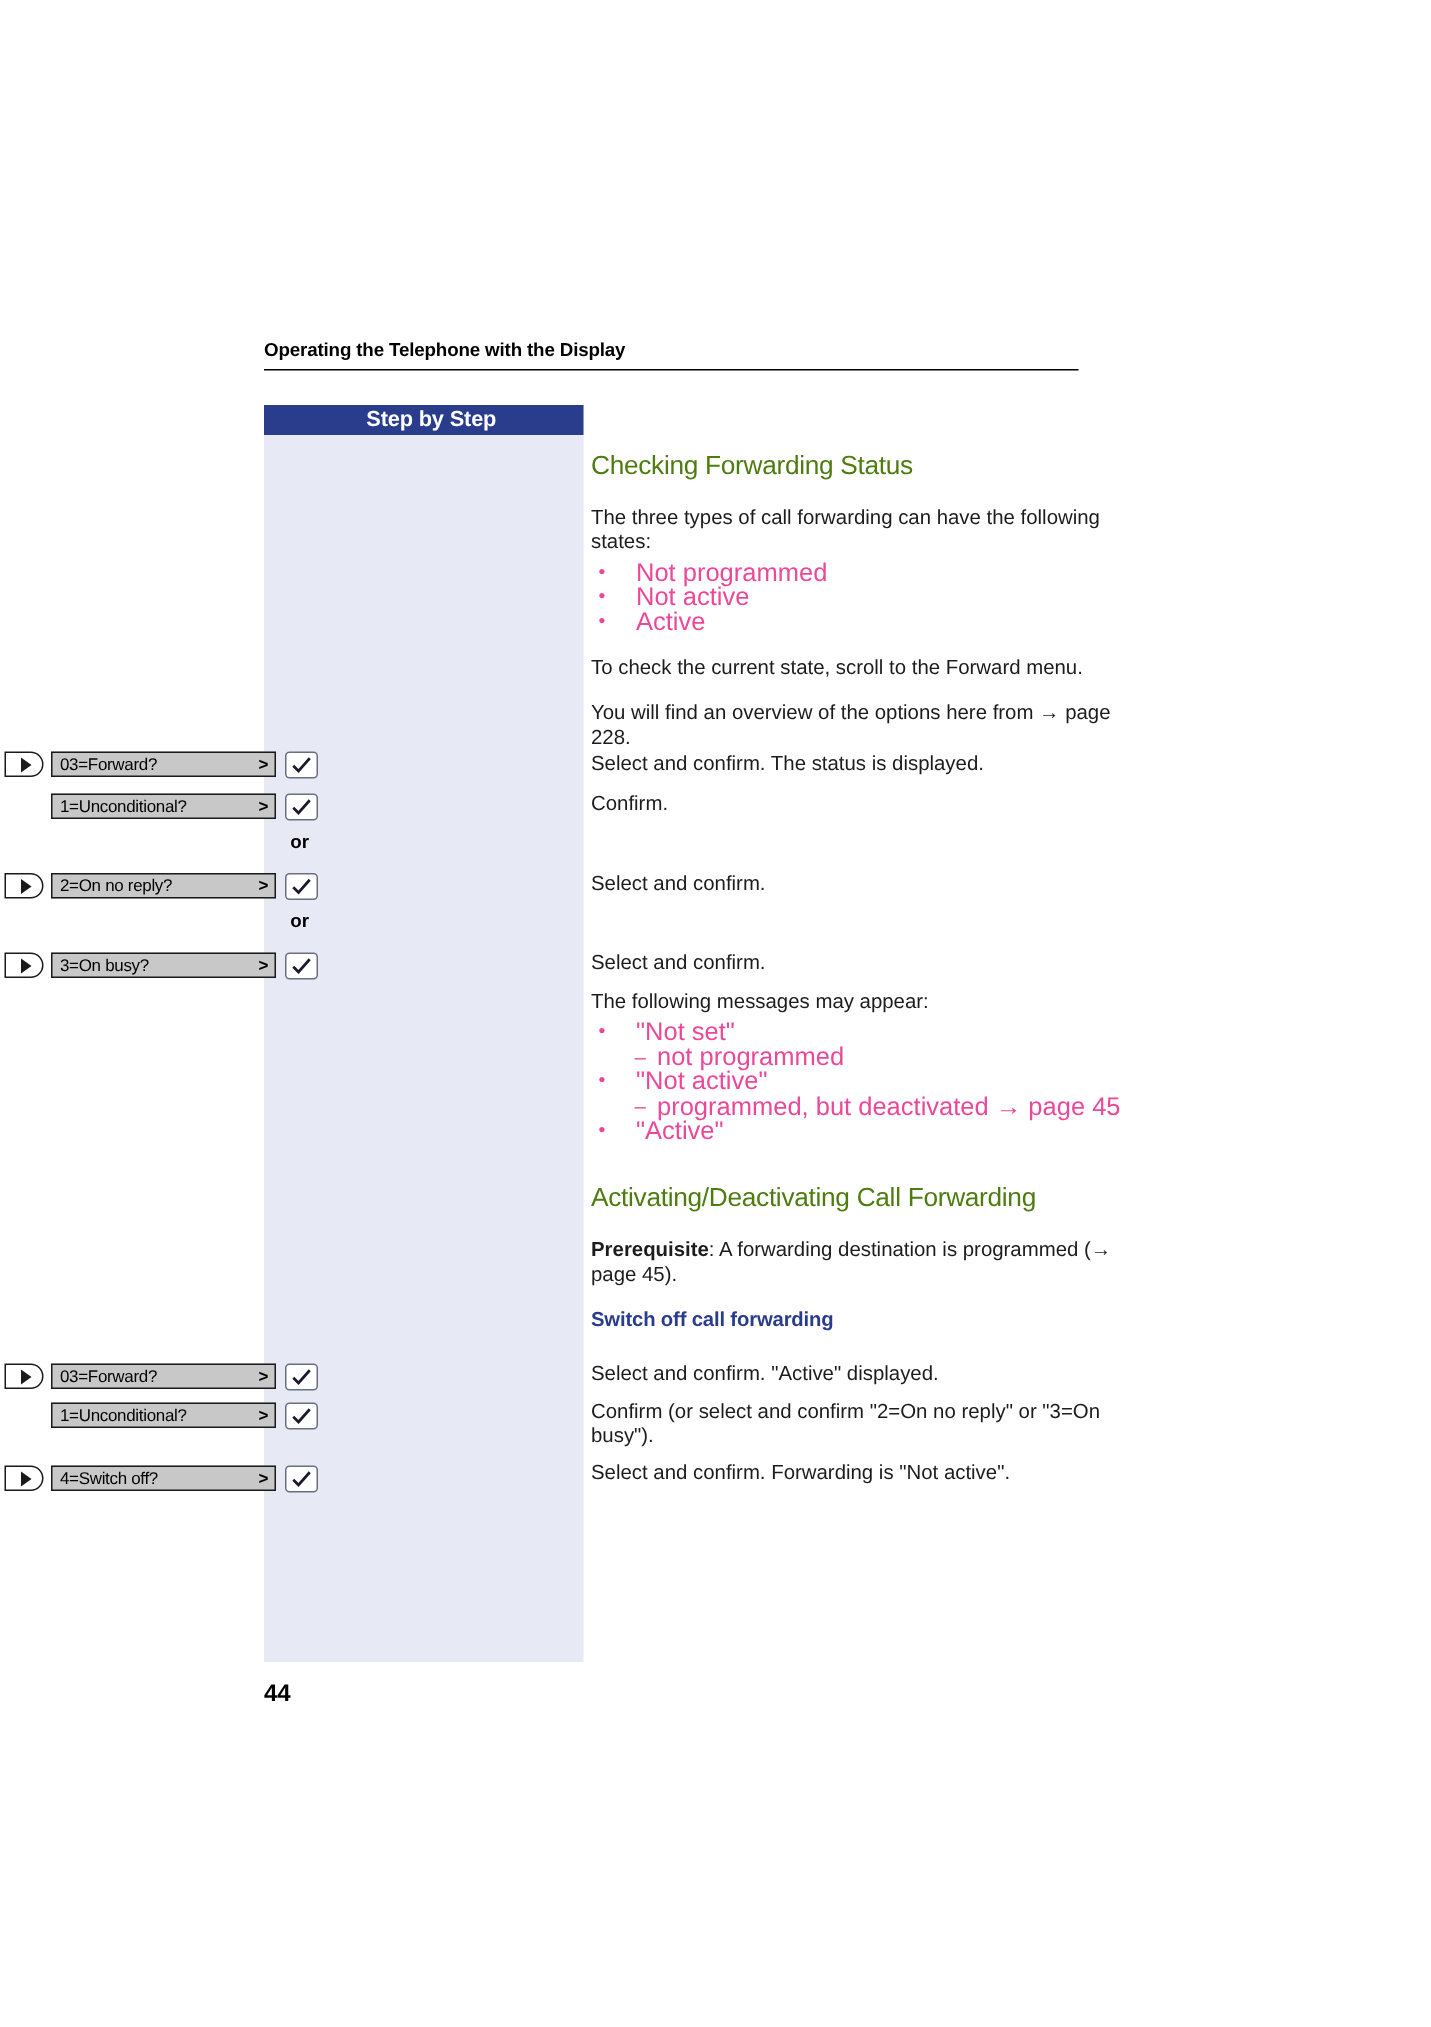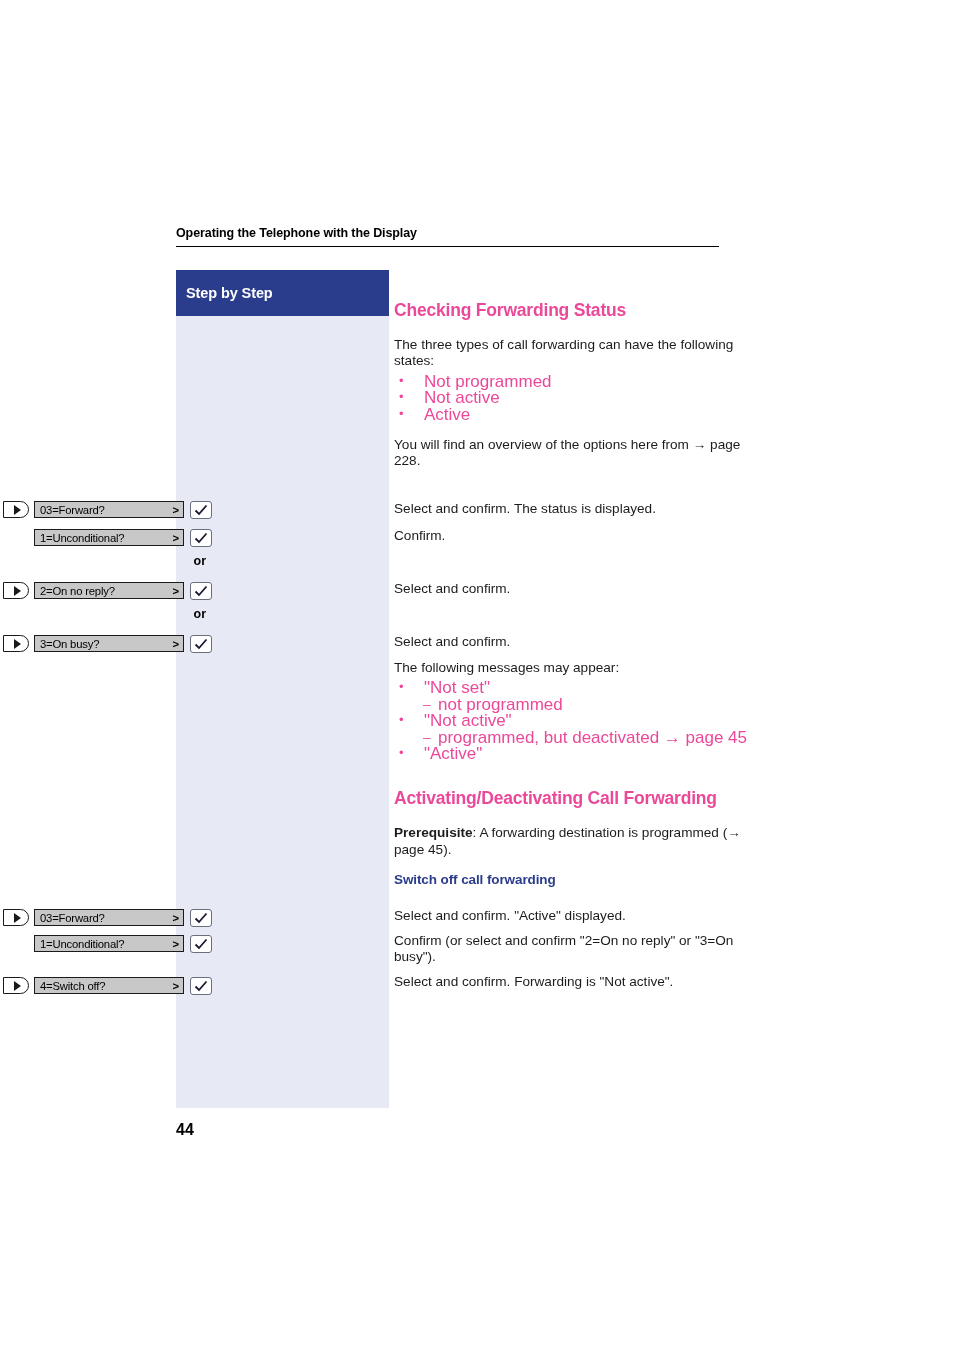--- a/index.html
+++ b/index.html
@@ -38,46 +38,47 @@
   
   .sidebar {
     position: absolute;
     left: 176px;
     top: 270px;
     width: 213px;
     height: 838px;
     background: #e7eaf5;
   }
   .sidebar-head {
-    height: 46px;
+    height: 20px;
     background: #2a3c8c;
     display: flex;
     align-items: center;
     padding-left: 10px;
     box-sizing: border-box;
+    justify-content: center;
   }
   .sidebar-head-label {
     color: #ffffff;
     font-size: 14.5px;
     font-weight: bold;
     letter-spacing: -0.1px;
   }
 
   
   .content {
     position: absolute;
     left: 394px;
     top: 300px;
     width: 360px;
   }
   h2.sec-title {
     margin: 0 0 16px 0;
     font-size: 17.5px;
-    font-weight: bold;
-    color: #ec4899;
+    font-weight: normal;
+    color: #4d7c0f;
     letter-spacing: -0.2px;
     line-height: 21px;
   }
   h2.sec-title.spaced { margin-top: 26px; }
   h3.sub-title {
     margin: 0 0 14px 0;
     font-size: 13.5px;
     font-weight: bold;
     color: #2a3c8c;
     letter-spacing: -0.1px;
@@ -242,20 +243,21 @@
   <h2 class="sec-title">Checking Forwarding Status</h2>
 
   <p class="para tight">The three types of call forwarding can have the following states:</p>
 
   <ul class="bullets">
     <li>Not programmed</li>
     <li>Not active</li>
     <li>Active</li>
   </ul>
 
+  <p class="para">To check the current state, scroll to the Forward menu.</p>
 
   <p class="para">You will find an overview of the options here from → page 228.</p>
 </div>
 
 <div class="step-row" style="top:500px;">
   <span class="key-icon">
       <span class="tri"></span>
     </span>
   <span class="display-btn">
     <span class="dlabel">03=Forward?</span>

